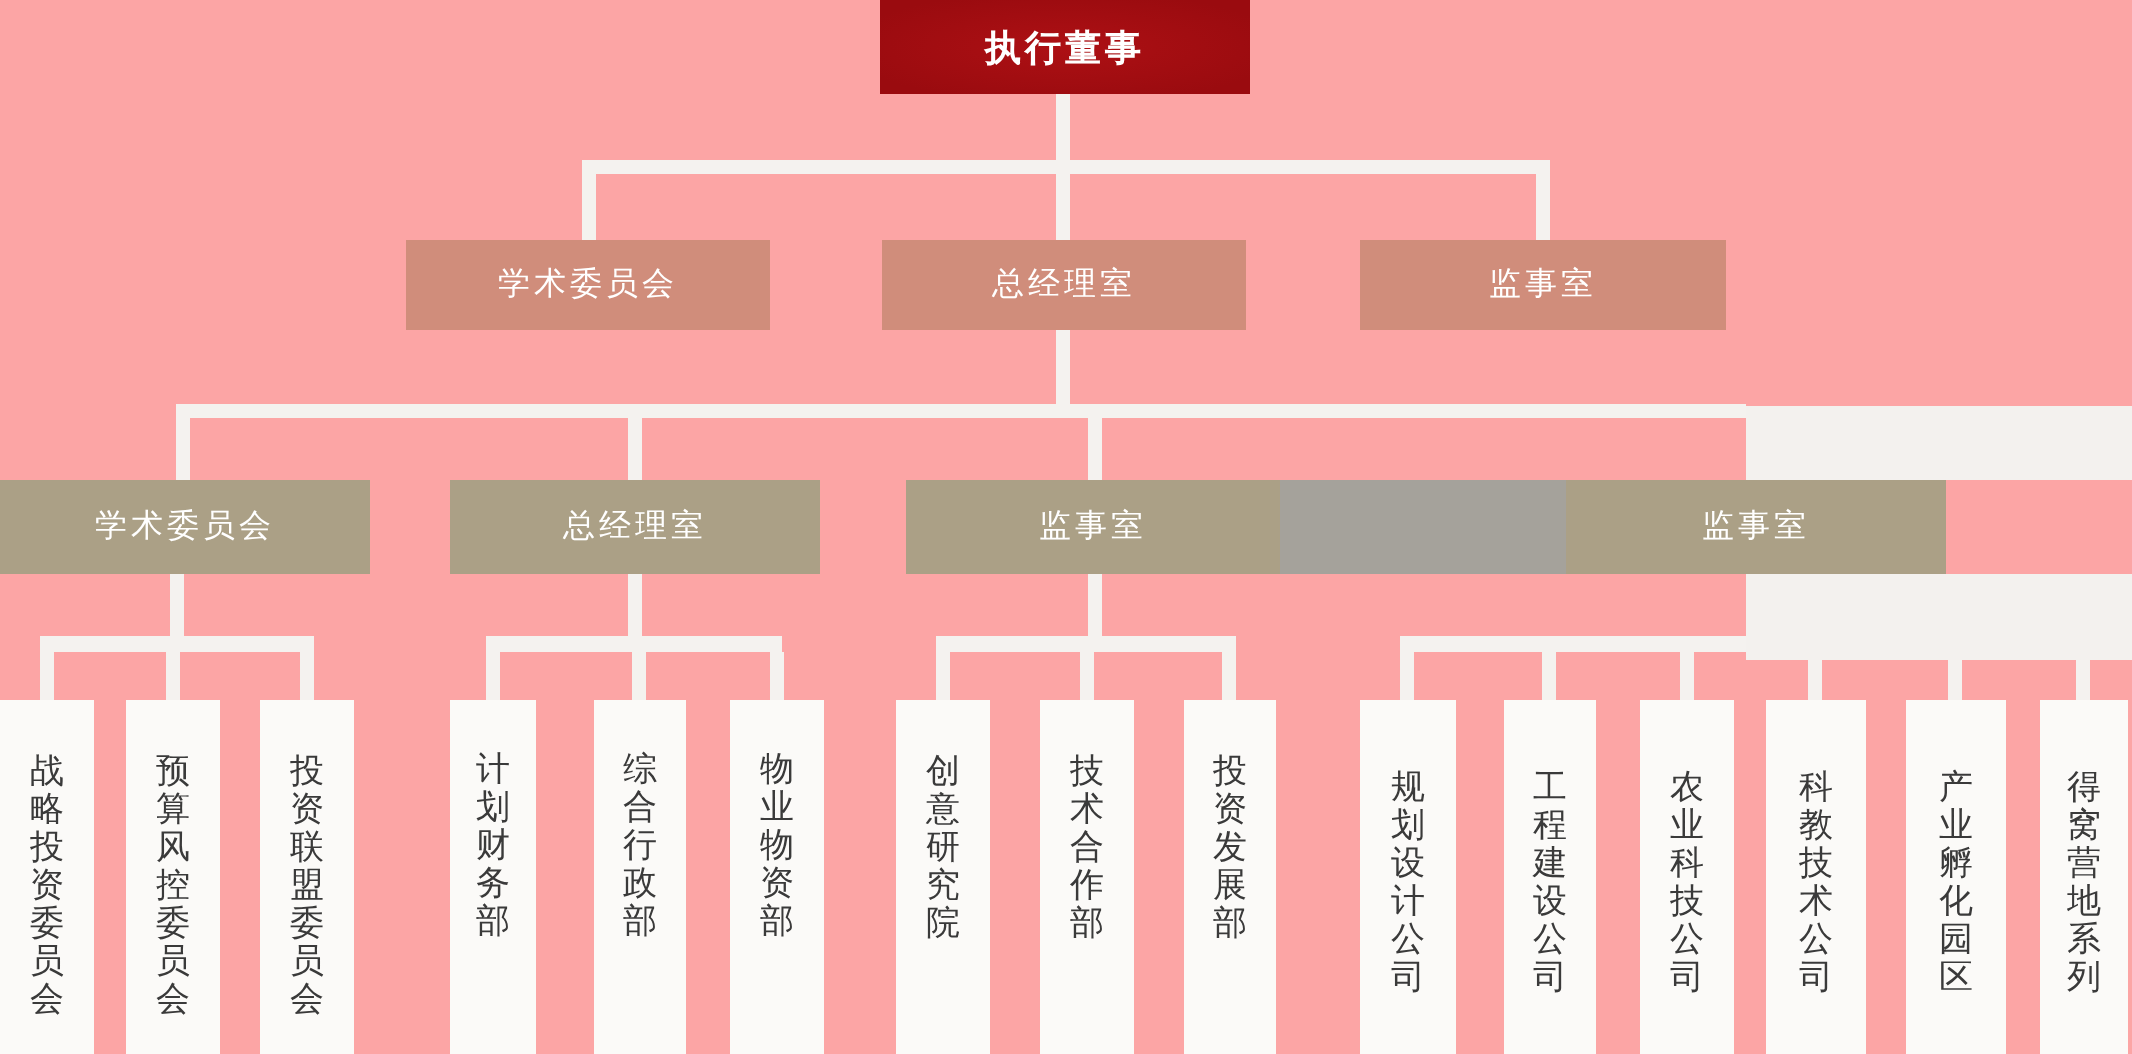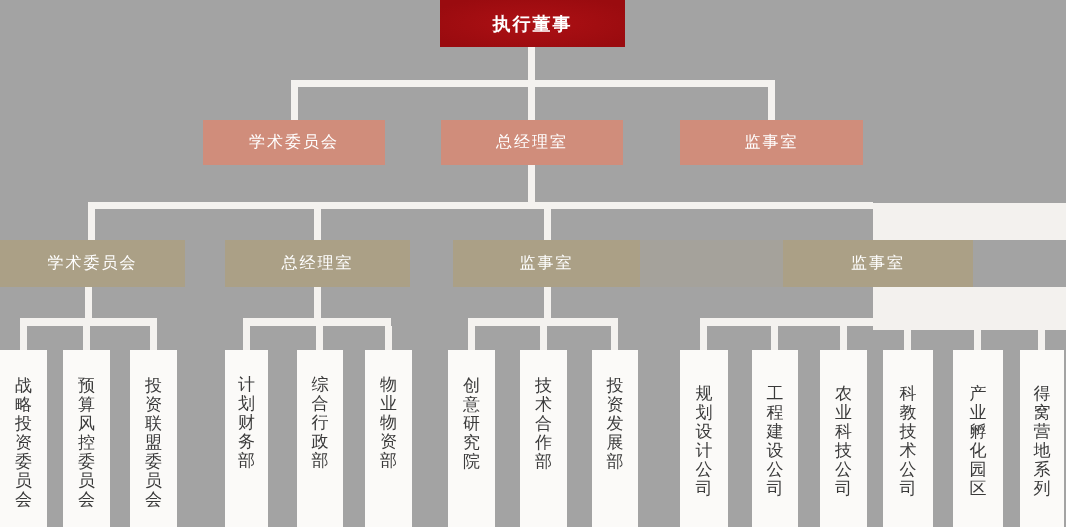--- a/index.html
+++ b/index.html
@@ -1,17 +1,17 @@
 <!DOCTYPE html>
 <html><head>
 <meta charset="utf-8">
 <style>
   html,body{margin:0;padding:0;background:#000;}
   .stage{
-    position:relative;width:1066px;height:527px;background:#a3a3a3;overflow:hidden;
+    position:relative;width:1066px;height:527px;background:#fca5a5;overflow:hidden;
     font-family:"Liberation Sans","DejaVu Sans",sans-serif;
   }
   .abs{position:absolute;box-sizing:border-box;}
   .conn{background:#f4f2ef;}
   .block{background:#f3f1ee;}
   .node{display:flex;align-items:center;justify-content:center;color:#ffffff;}
   .lvl1{font-size:18px;font-weight:bold;letter-spacing:2px;
         background:radial-gradient(ellipse at center,#ad1014 0%,#9a0b0f 85%);}
   .lvl2{font-size:16px;letter-spacing:2px;background:#d08d7b;}
   .lvl3{font-size:16px;letter-spacing:2px;background:#aba086;}

